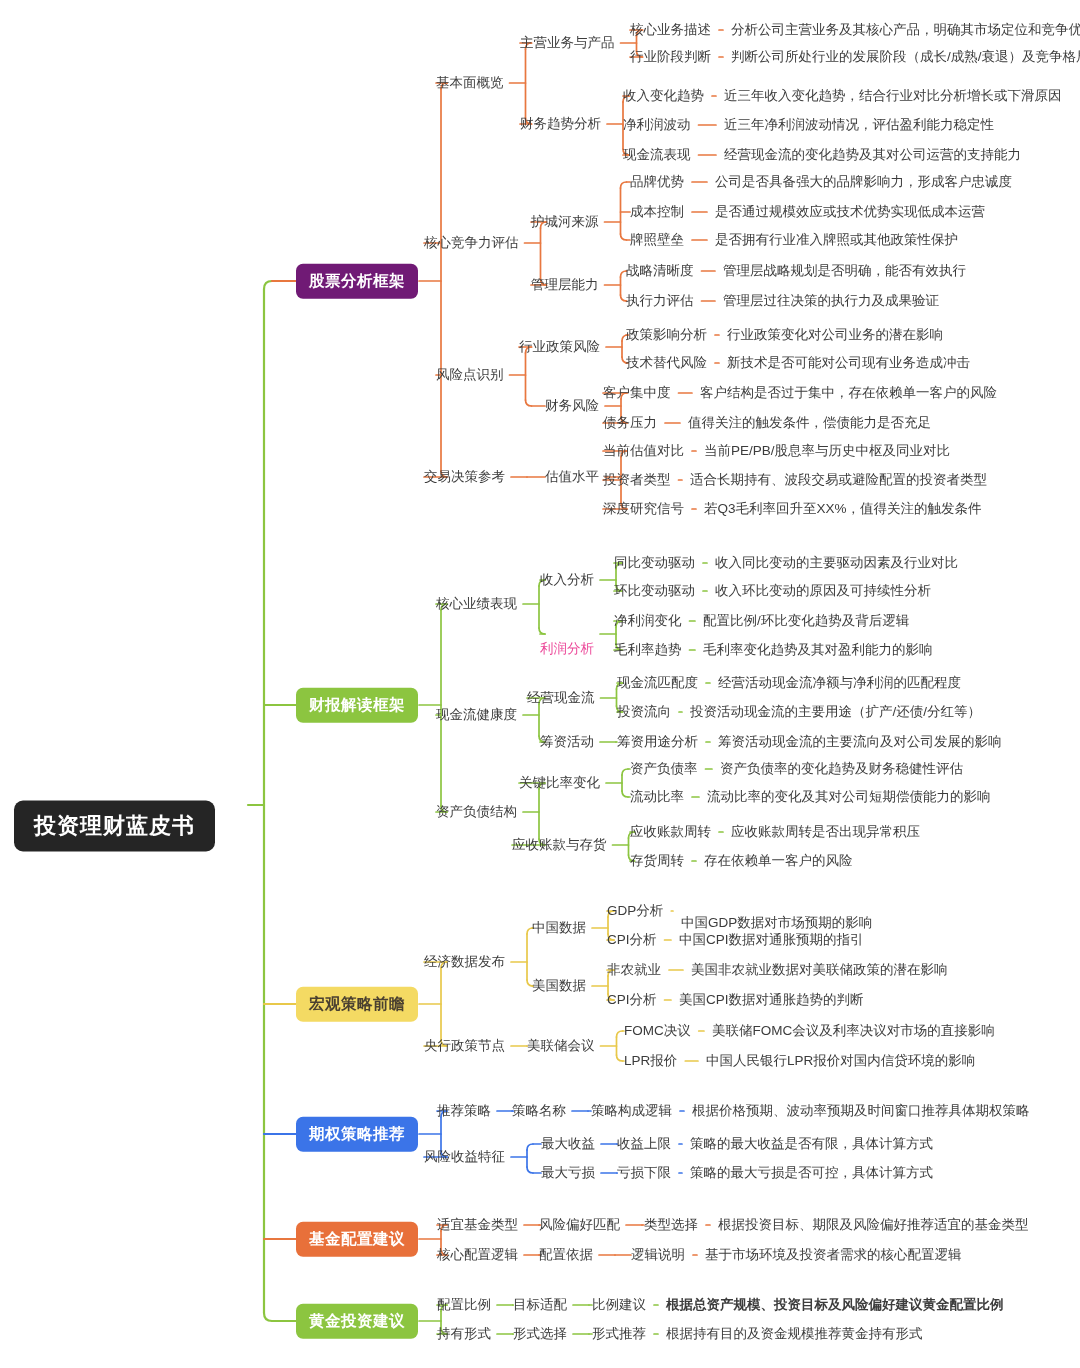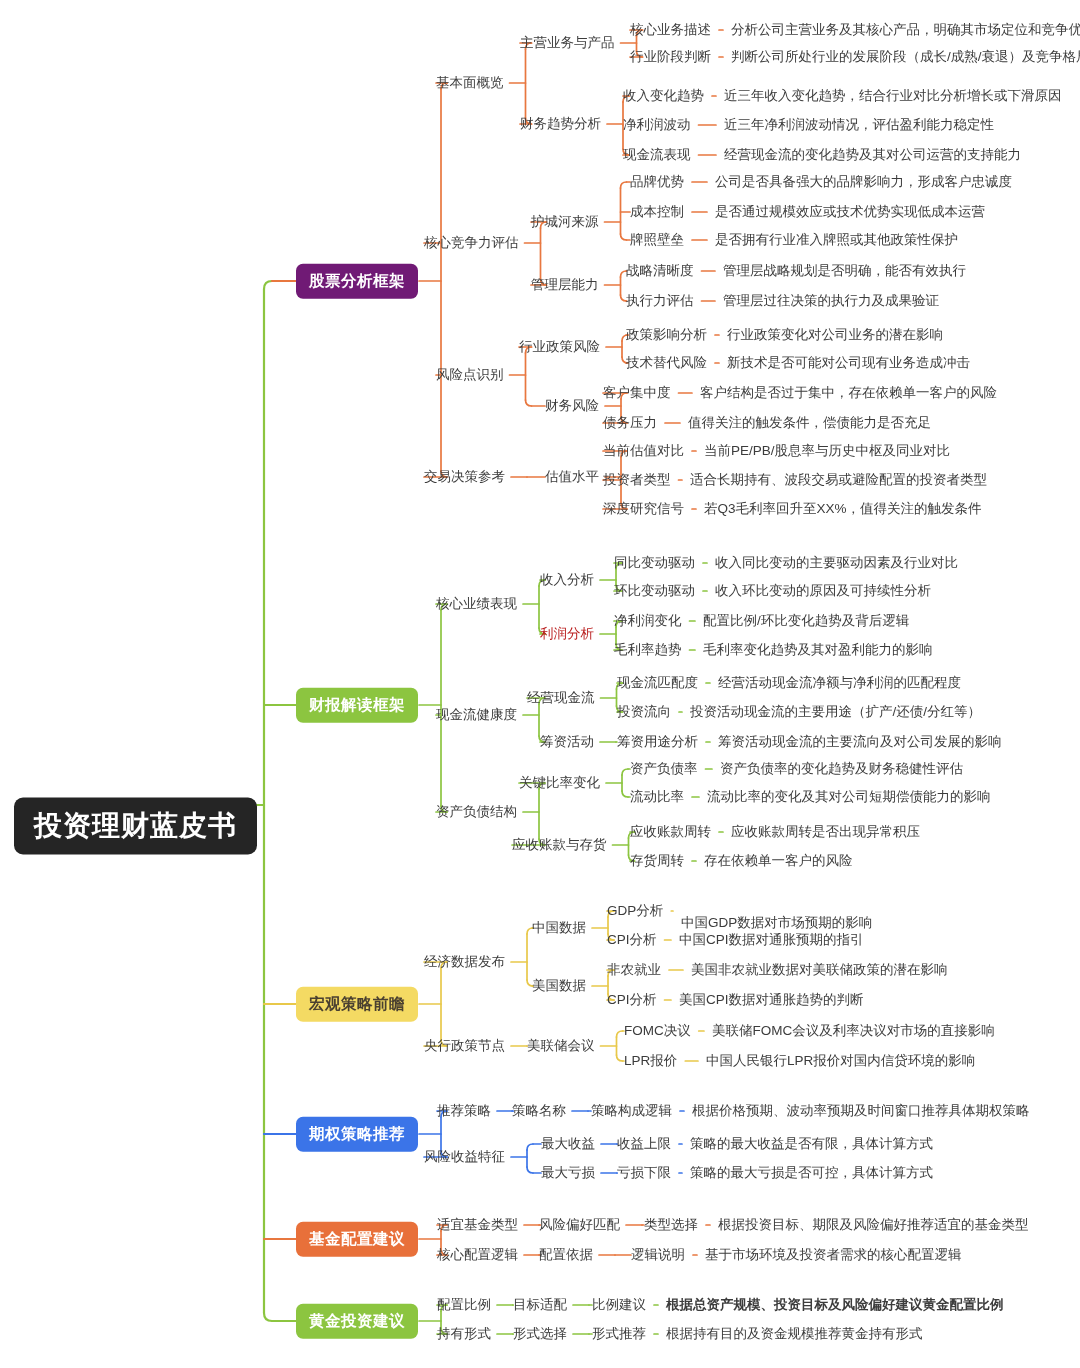--- a/index.html
+++ b/index.html
@@ -24,21 +24,21 @@
     position:absolute;
     white-space:nowrap;
     line-height:1;
     transform:translateY(-50%);
   }
   
   .node.root{
     background:#252525;
     color:#ffffff;
     font-weight:bold;
-    font-size:28px;
+    font-size:22px;
     letter-spacing:1px;
     border-radius:9px;
     padding:14px 20px 15px 20px;
   }
   
   .node.pill{
     color:#ffffff;
     font-size:15.5px;
     font-weight:bold;
     border-radius:7px;
@@ -371,21 +371,21 @@
       <div class="node txt leaf" style="left: 690px; top: 480px; color: rgb(60, 60, 60);"><span>适合长期持有、波段交易或避险配置的投资者类型</span></div>
       <div class="node txt leaf" style="left: 603px; top: 509px; color: rgb(60, 60, 60);"><span>深度研究信号</span></div>
       <div class="node txt leaf" style="left: 704px; top: 509px; color: rgb(60, 60, 60);"><span>若Q3毛利率回升至XX%，值得关注的触发条件</span></div>
       <div class="node pill" style="left: 296px; top: 705px; background: rgb(140, 197, 64); color: rgb(255, 255, 255);"><span>财报解读框架</span></div>
       <div class="node txt l2" style="left: 436px; top: 604px; color: rgb(60, 60, 60);"><span>核心业绩表现</span></div>
       <div class="node txt l3" style="left: 540px; top: 580px; color: rgb(60, 60, 60);"><span>收入分析</span></div>
       <div class="node txt leaf" style="left: 614px; top: 563px; color: rgb(60, 60, 60);"><span>同比变动驱动</span></div>
       <div class="node txt leaf" style="left: 715px; top: 563px; color: rgb(60, 60, 60);"><span>收入同比变动的主要驱动因素及行业对比</span></div>
       <div class="node txt leaf" style="left: 614px; top: 591px; color: rgb(60, 60, 60);"><span>环比变动驱动</span></div>
       <div class="node txt leaf" style="left: 715px; top: 591px; color: rgb(60, 60, 60);"><span>收入环比变动的原因及可持续性分析</span></div>
-      <div class="node txt l3" style="left: 540px; top: 634px; color: #b91c1c;"><span>利润分析</span></div>
+      <div class="node txt l3" style="left: 540px; top: 649px; color: #ec4899;"><span>利润分析</span></div>
       <div class="node txt leaf" style="left: 614px; top: 621px; color: rgb(60, 60, 60);"><span>净利润变化</span></div>
       <div class="node txt leaf" style="left: 703px; top: 621px; color: rgb(60, 60, 60);"><span>配置比例/环比变化趋势及背后逻辑</span></div>
       <div class="node txt leaf" style="left: 614px; top: 650px; color: rgb(60, 60, 60);"><span>毛利率趋势</span></div>
       <div class="node txt leaf" style="left: 703px; top: 650px; color: rgb(60, 60, 60);"><span>毛利率变化趋势及其对盈利能力的影响</span></div>
       <div class="node txt l2" style="left: 436px; top: 715px; color: rgb(60, 60, 60);"><span>现金流健康度</span></div>
       <div class="node txt l3" style="left: 527px; top: 698px; color: rgb(60, 60, 60);"><span>经营现金流</span></div>
       <div class="node txt leaf" style="left: 617px; top: 683px; color: rgb(60, 60, 60);"><span>现金流匹配度</span></div>
       <div class="node txt leaf" style="left: 718px; top: 683px; color: rgb(60, 60, 60);"><span>经营活动现金流净额与净利润的匹配程度</span></div>
       <div class="node txt leaf" style="left: 617px; top: 712px; color: rgb(60, 60, 60);"><span>投资流向</span></div>
       <div class="node txt leaf" style="left: 690px; top: 712px; color: rgb(60, 60, 60);"><span>投资活动现金流的主要用途（扩产/还债/分红等）</span></div>

